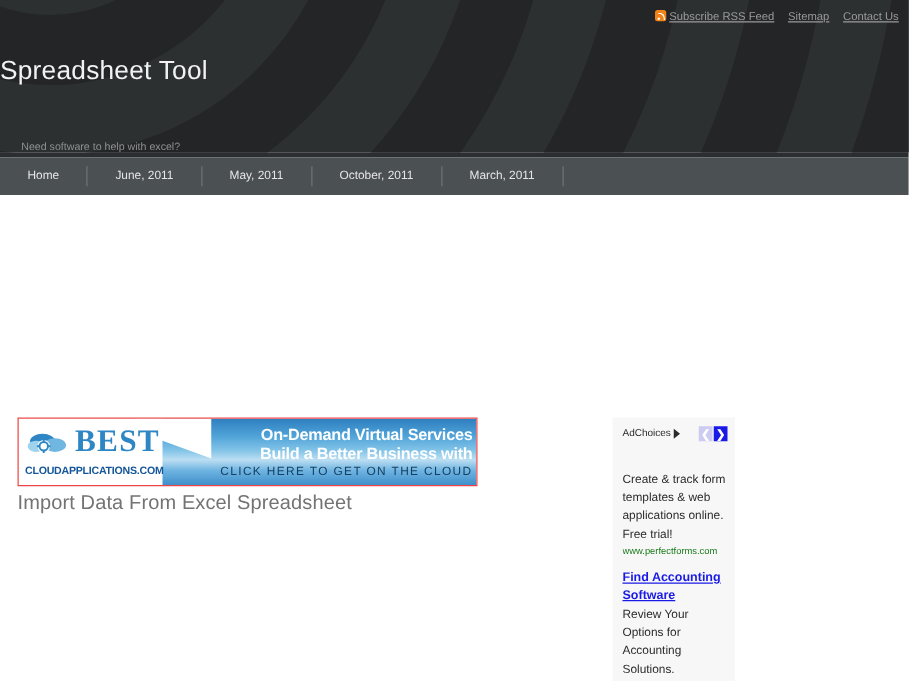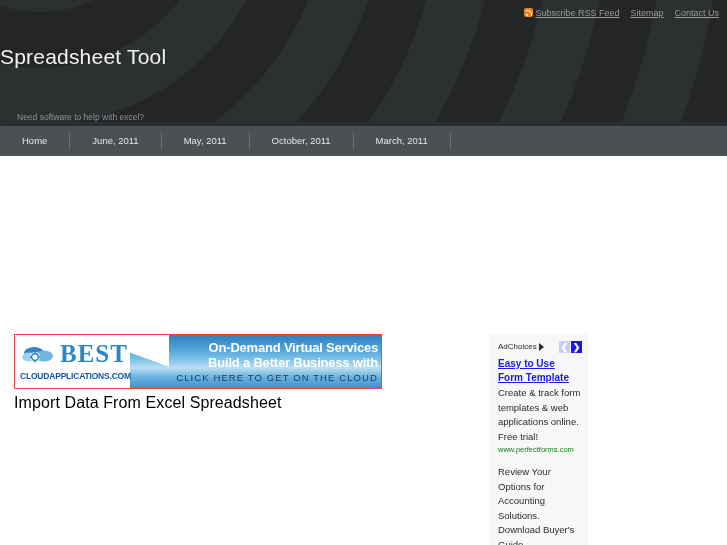--- a/index.html
+++ b/index.html
@@ -238,39 +238,39 @@
   }
 
   
   .post-title {
     position: absolute;
     left: 14px;
     top: 238px;
     margin: 0;
     font-size: 16px;
     font-weight: normal;
-    color: #000000;
+    color: #737373;
     letter-spacing: 0.1px;
   }
 
   
   .adbox {
     position: absolute;
     left: 490px;
     top: 178px;
     width: 98px;
     background: #f7f7f7;
     padding: 6px 6px 8px 8px;
     box-sizing: border-box;
   }
   .adchoices-row {
     display: flex;
     align-items: center;
     height: 13px;
-    margin-bottom: 4px;
+    margin-bottom: 24px;
   }
   .adchoices-label {
     font-size: 8px;
     color: #2b2b2b;
     white-space: nowrap;
   }
   .adchoices-tri {
     display: inline-block;
     width: 0;
     height: 0;
@@ -406,24 +406,24 @@
     <div class="adchoices-row">
       <span class="adchoices-label">AdChoices</span>
       <span class="adchoices-tri"></span>
       <span class="arrow-group">
         <span class="arr arr-prev">❮</span>
         <span class="arr arr-next">❯</span>
       </span>
     </div>
 
     <div class="ad-unit">
-      <a class="ad-title" href="#">Easy to Use Form Template</a>
       <div class="ad-desc">Create &amp; track form templates &amp; web applications online. Free trial!</div>
       <span class="ad-url">www.perfectforms.com</span>
     </div>
 
     <div class="ad-unit">
+      <a class="ad-title" href="#">Find Accounting Software</a>
       <div class="ad-desc">Review Your Options for Accounting Solutions. Download Buyer's Guide</div>
       <span class="ad-url"></span>
     </div>
 
   </div>
 </div>
 
 </body></html>

